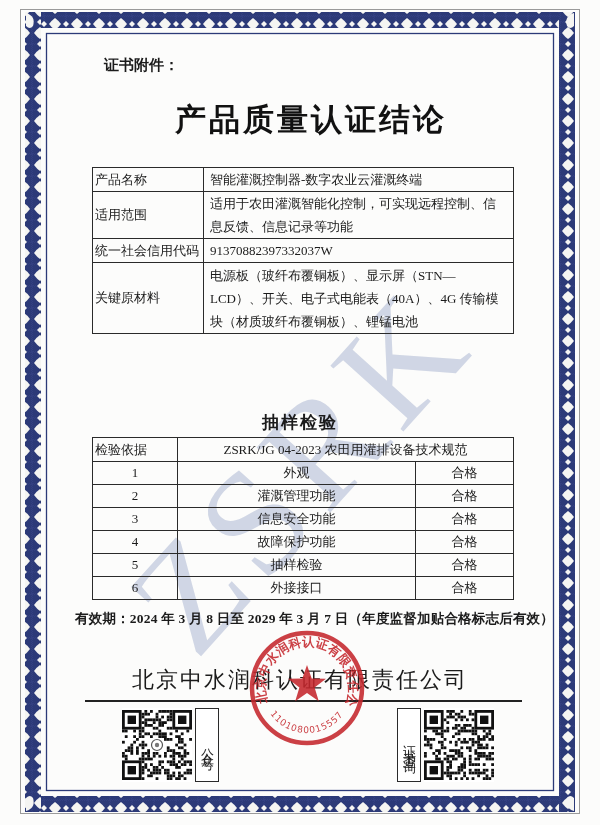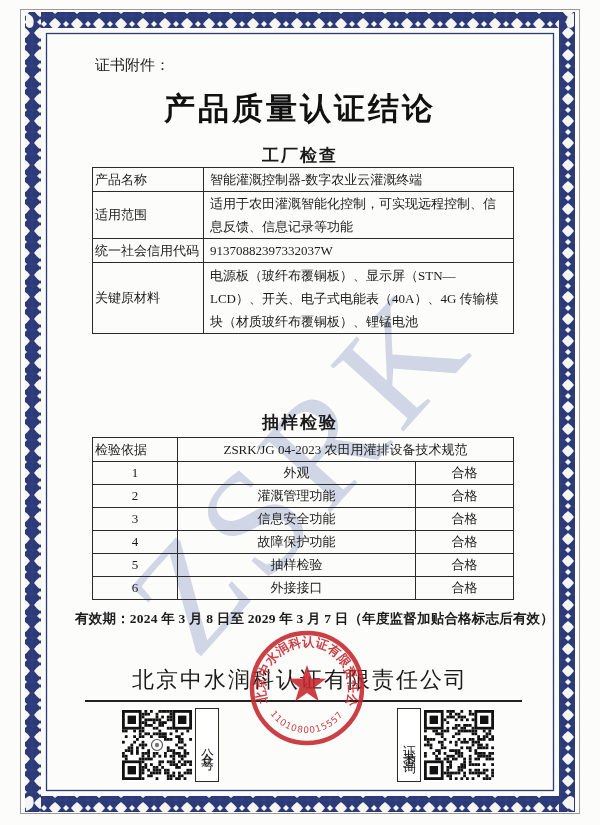--- a/index.html
+++ b/index.html
@@ -11,23 +11,23 @@
   .frame{position:absolute;left:0;top:0;z-index:0;}
   .watermark{
     position:absolute; left:60px; top:390px; width:480px; height:160px; z-index:1;
     display:flex; align-items:center; justify-content:center;
     transform:rotate(-48deg);
     font-family:"Liberation Serif","DejaVu Serif",serif;
     font-size:150px; letter-spacing:10px; color:rgba(148,162,198,.42);
     pointer-events:none; user-select:none;
   }
   .content{position:absolute;left:0;top:0;width:600px;height:825px;z-index:2;}
-  .attach{position:absolute; left:95px; top:56px; font-size:15px; font-weight:400;}
+  .attach{position:absolute; left:104px; top:56px; font-size:15px; font-weight:700;}
   .title{
-    position:absolute; left:46px; top:88px; width:508px; margin:0; text-align:center;
+    position:absolute; left:46px; top:88px; width:508px; margin:11px; text-align:center;
     font-family:Liberation Mono, monospace;
     font-size:31px; font-weight:700; letter-spacing:3px; color:#111;
   }
   .sec-h{position:absolute; left:46px; width:508px; text-align:center;
     font-size:17px; font-weight:600; letter-spacing:2px;}
   .sec-h1{top:144px;}
   .sec-h2{top:411px;}
   table.t{
     position:absolute; left:92px; width:421px; border-collapse:collapse;
     font-size:13px; table-layout:fixed;
@@ -93,21 +93,20 @@
     <rect x="46.5" y="33.5" width="507" height="757" fill="none" stroke="#2c3a78" stroke-width="1.3"></rect>
   </svg>
 
   <div class="watermark">ZSRK</div>
 
   <div class="content">
 
     <div class="attach">证书附件：</div>
     <h1 class="title">产品质量认证结论</h1>
 
-    <div class="sec-h sec-h1">工厂检查</div>
 
     <table class="t t1">
       <colgroup>
           <col class="c-label">
           <col class="c-val">
         </colgroup>
       <tbody>
           <tr class="r1">
         <th>产品名称</th>
         <td>智能灌溉控制器-数字农业云灌溉终端</td>

